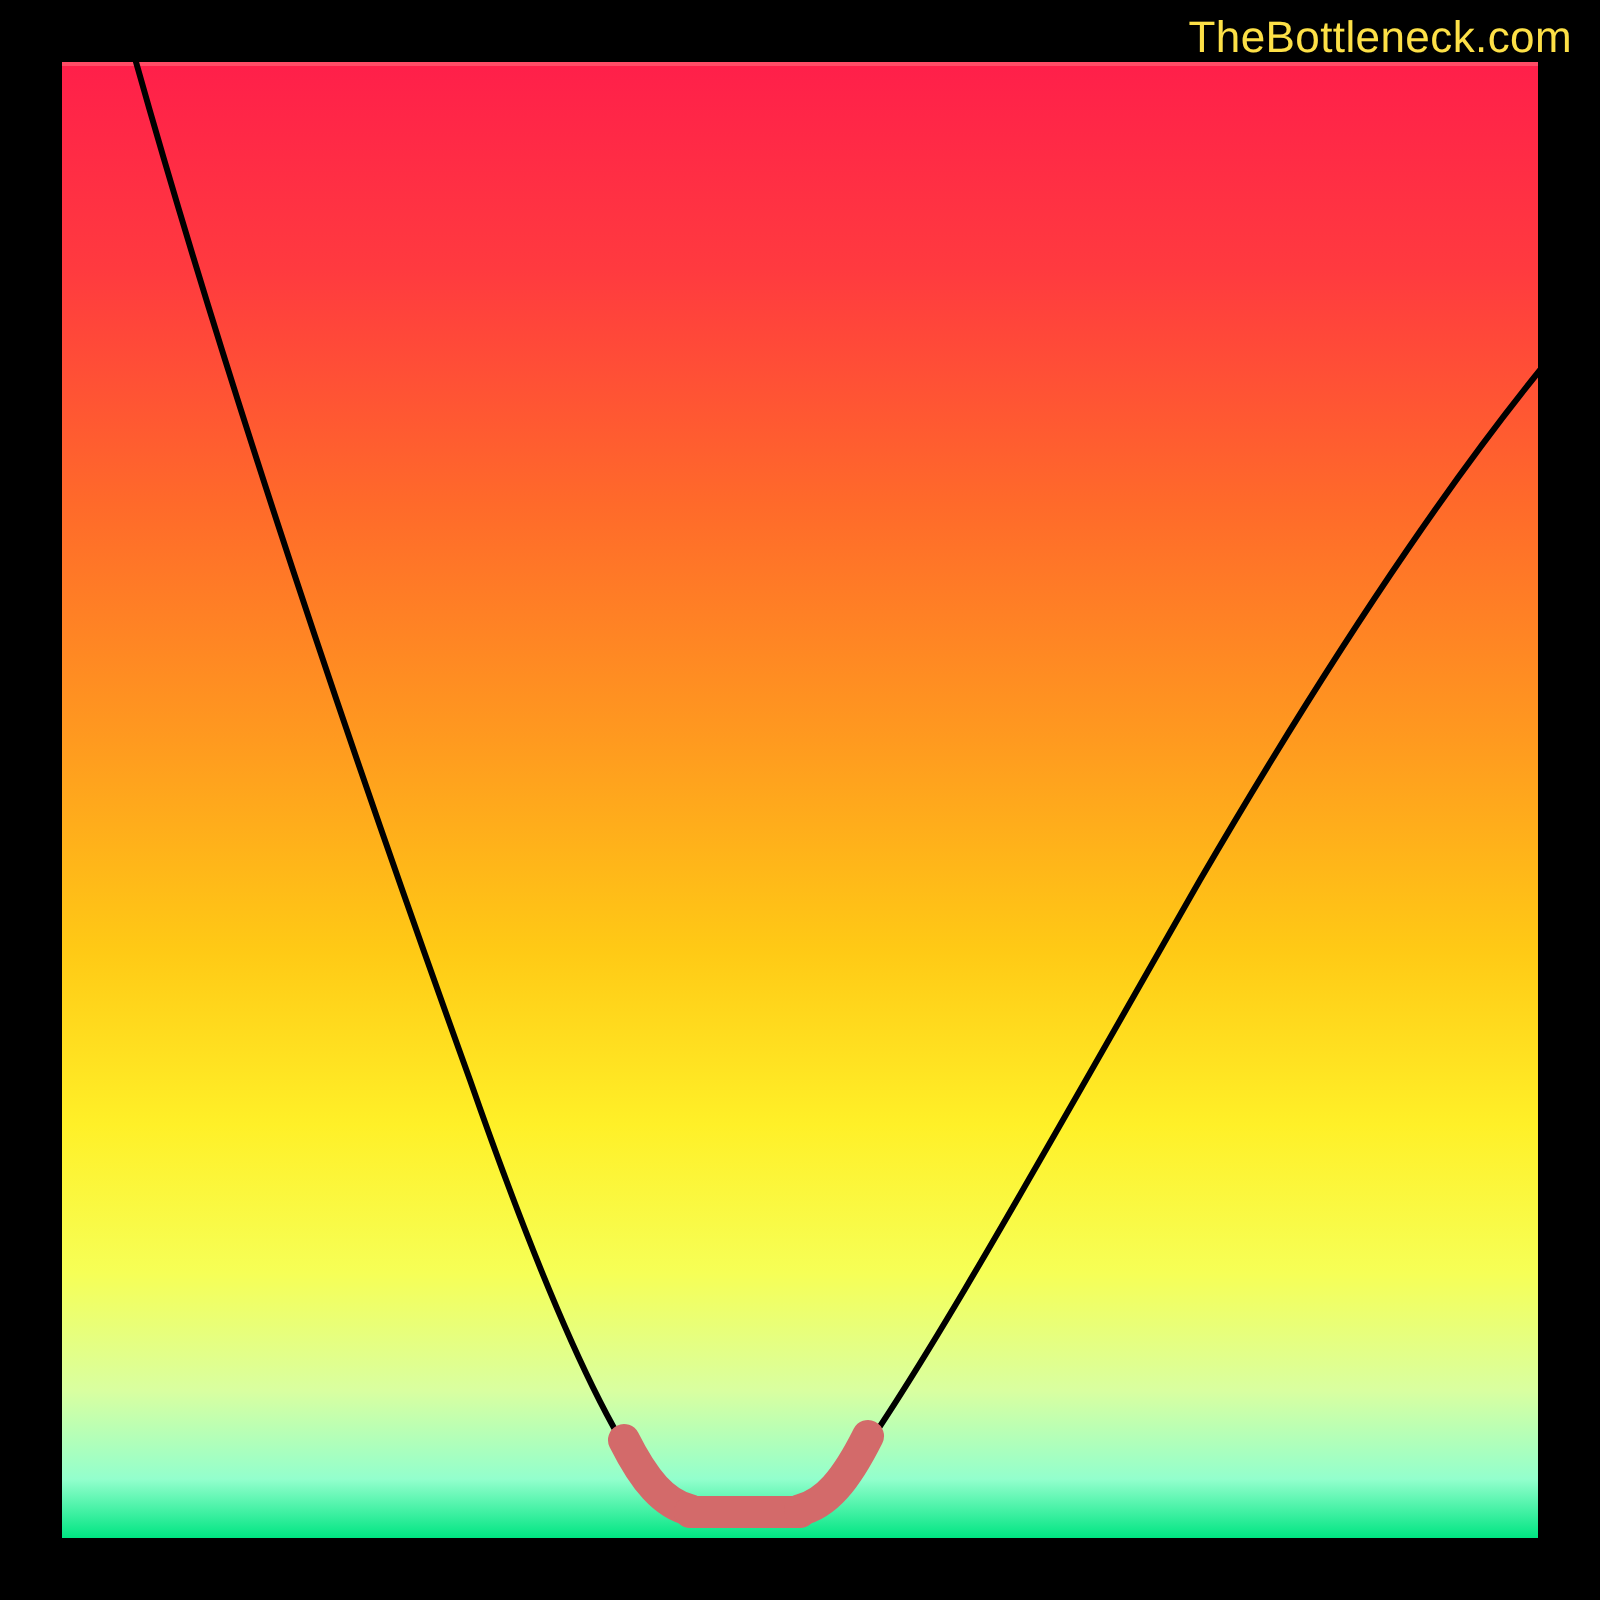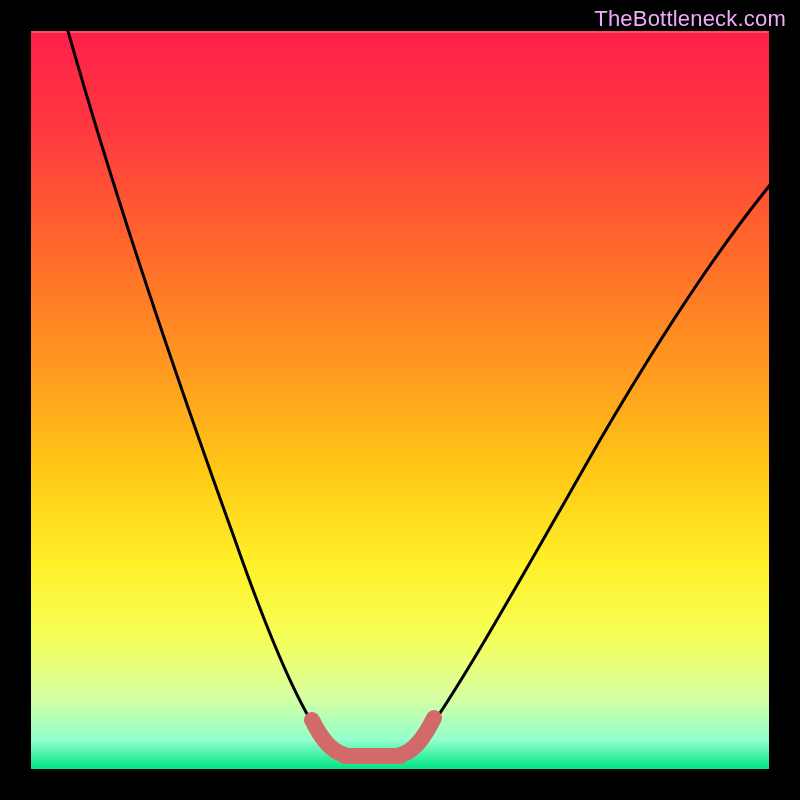--- a/index.html
+++ b/index.html
@@ -16,21 +16,21 @@
     top: 0;
     left: 0;
     width: 800px;
     height: 800px;
     box-sizing: border-box;
   }
   .watermark {
     position: absolute;
     top: 6px;
     right: 14px;
-    color: #f0abfc;
+    color: #fde047;
     font-size: 22px;
     font-weight: 500;
     letter-spacing: 0.2px;
     z-index: 10;
     user-select: none;
   }
   svg {
     display: block;
   }
 </style>

